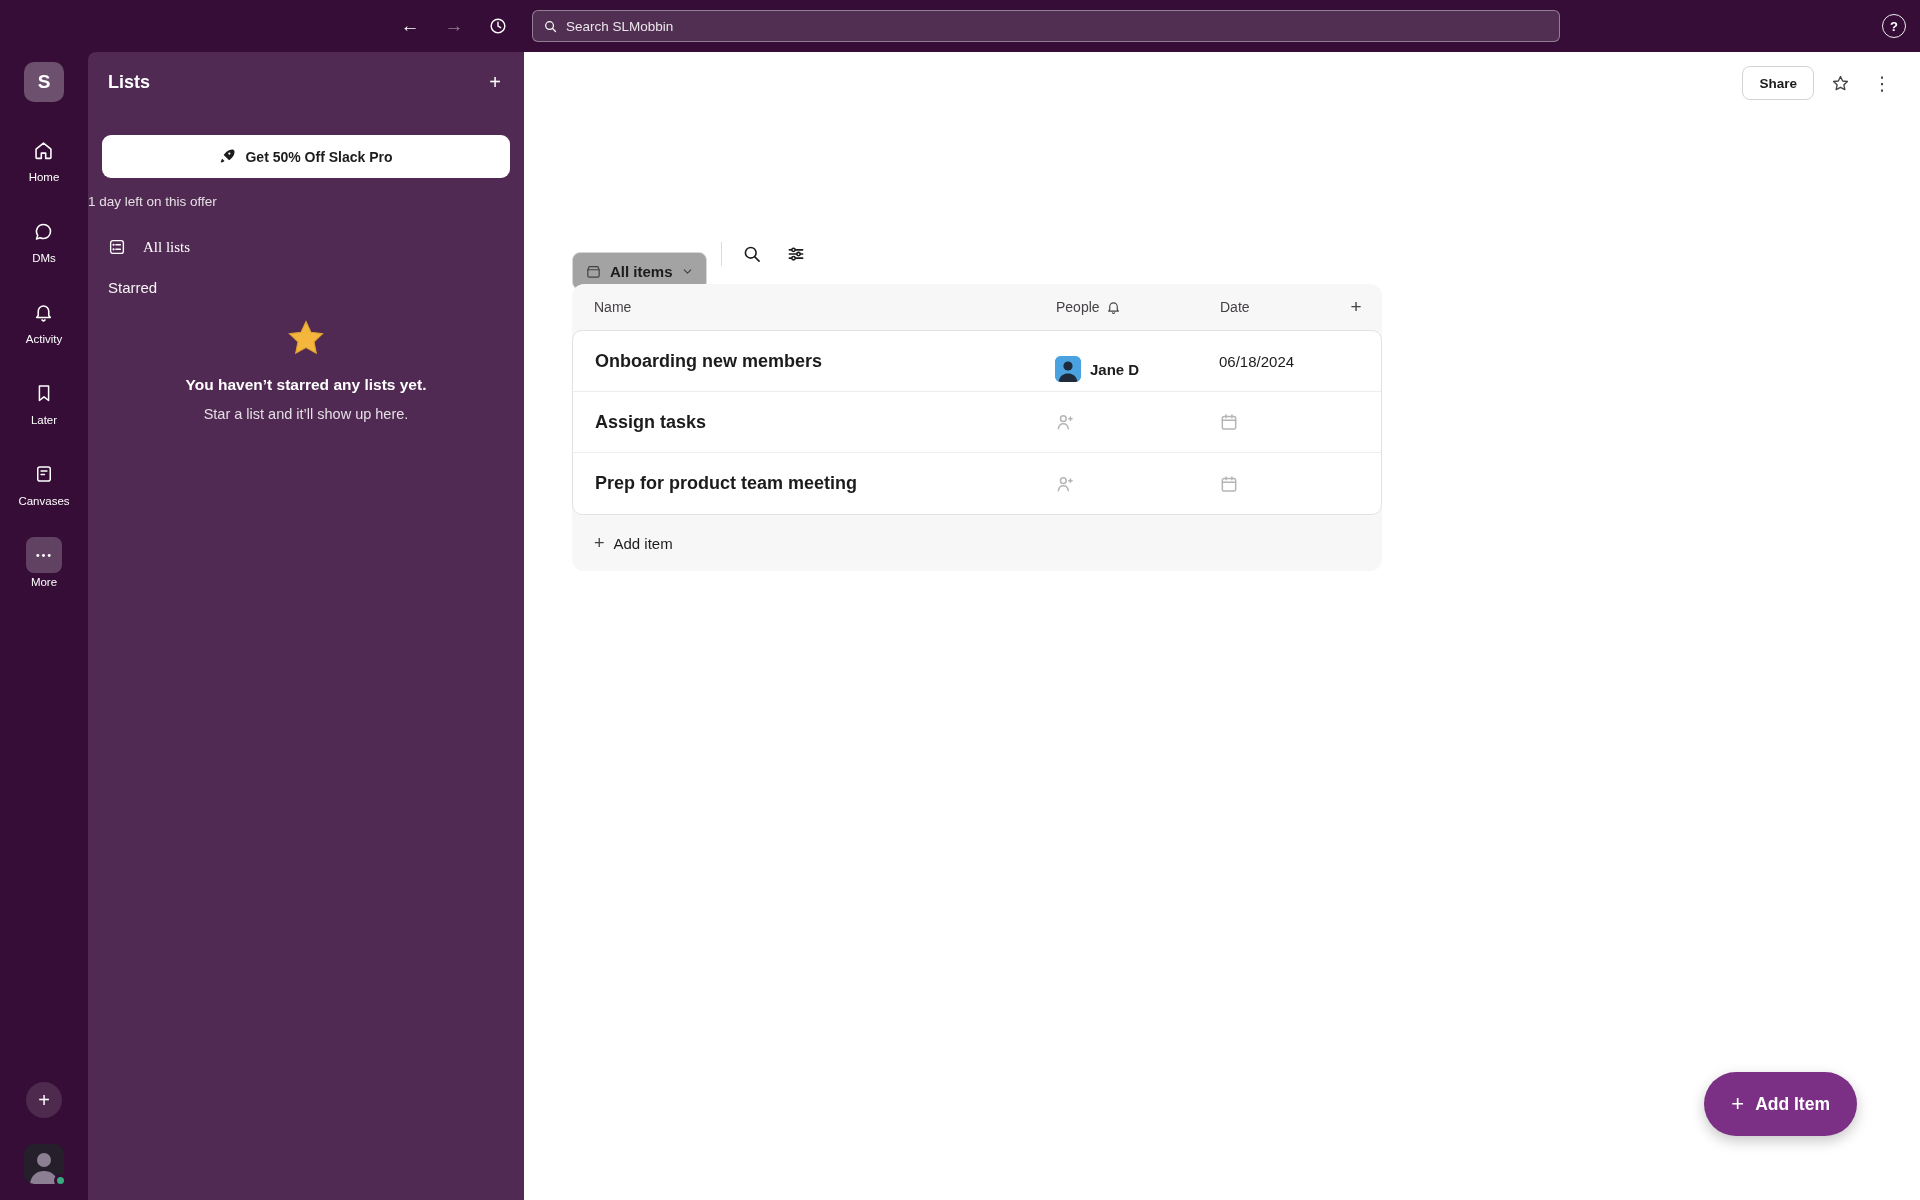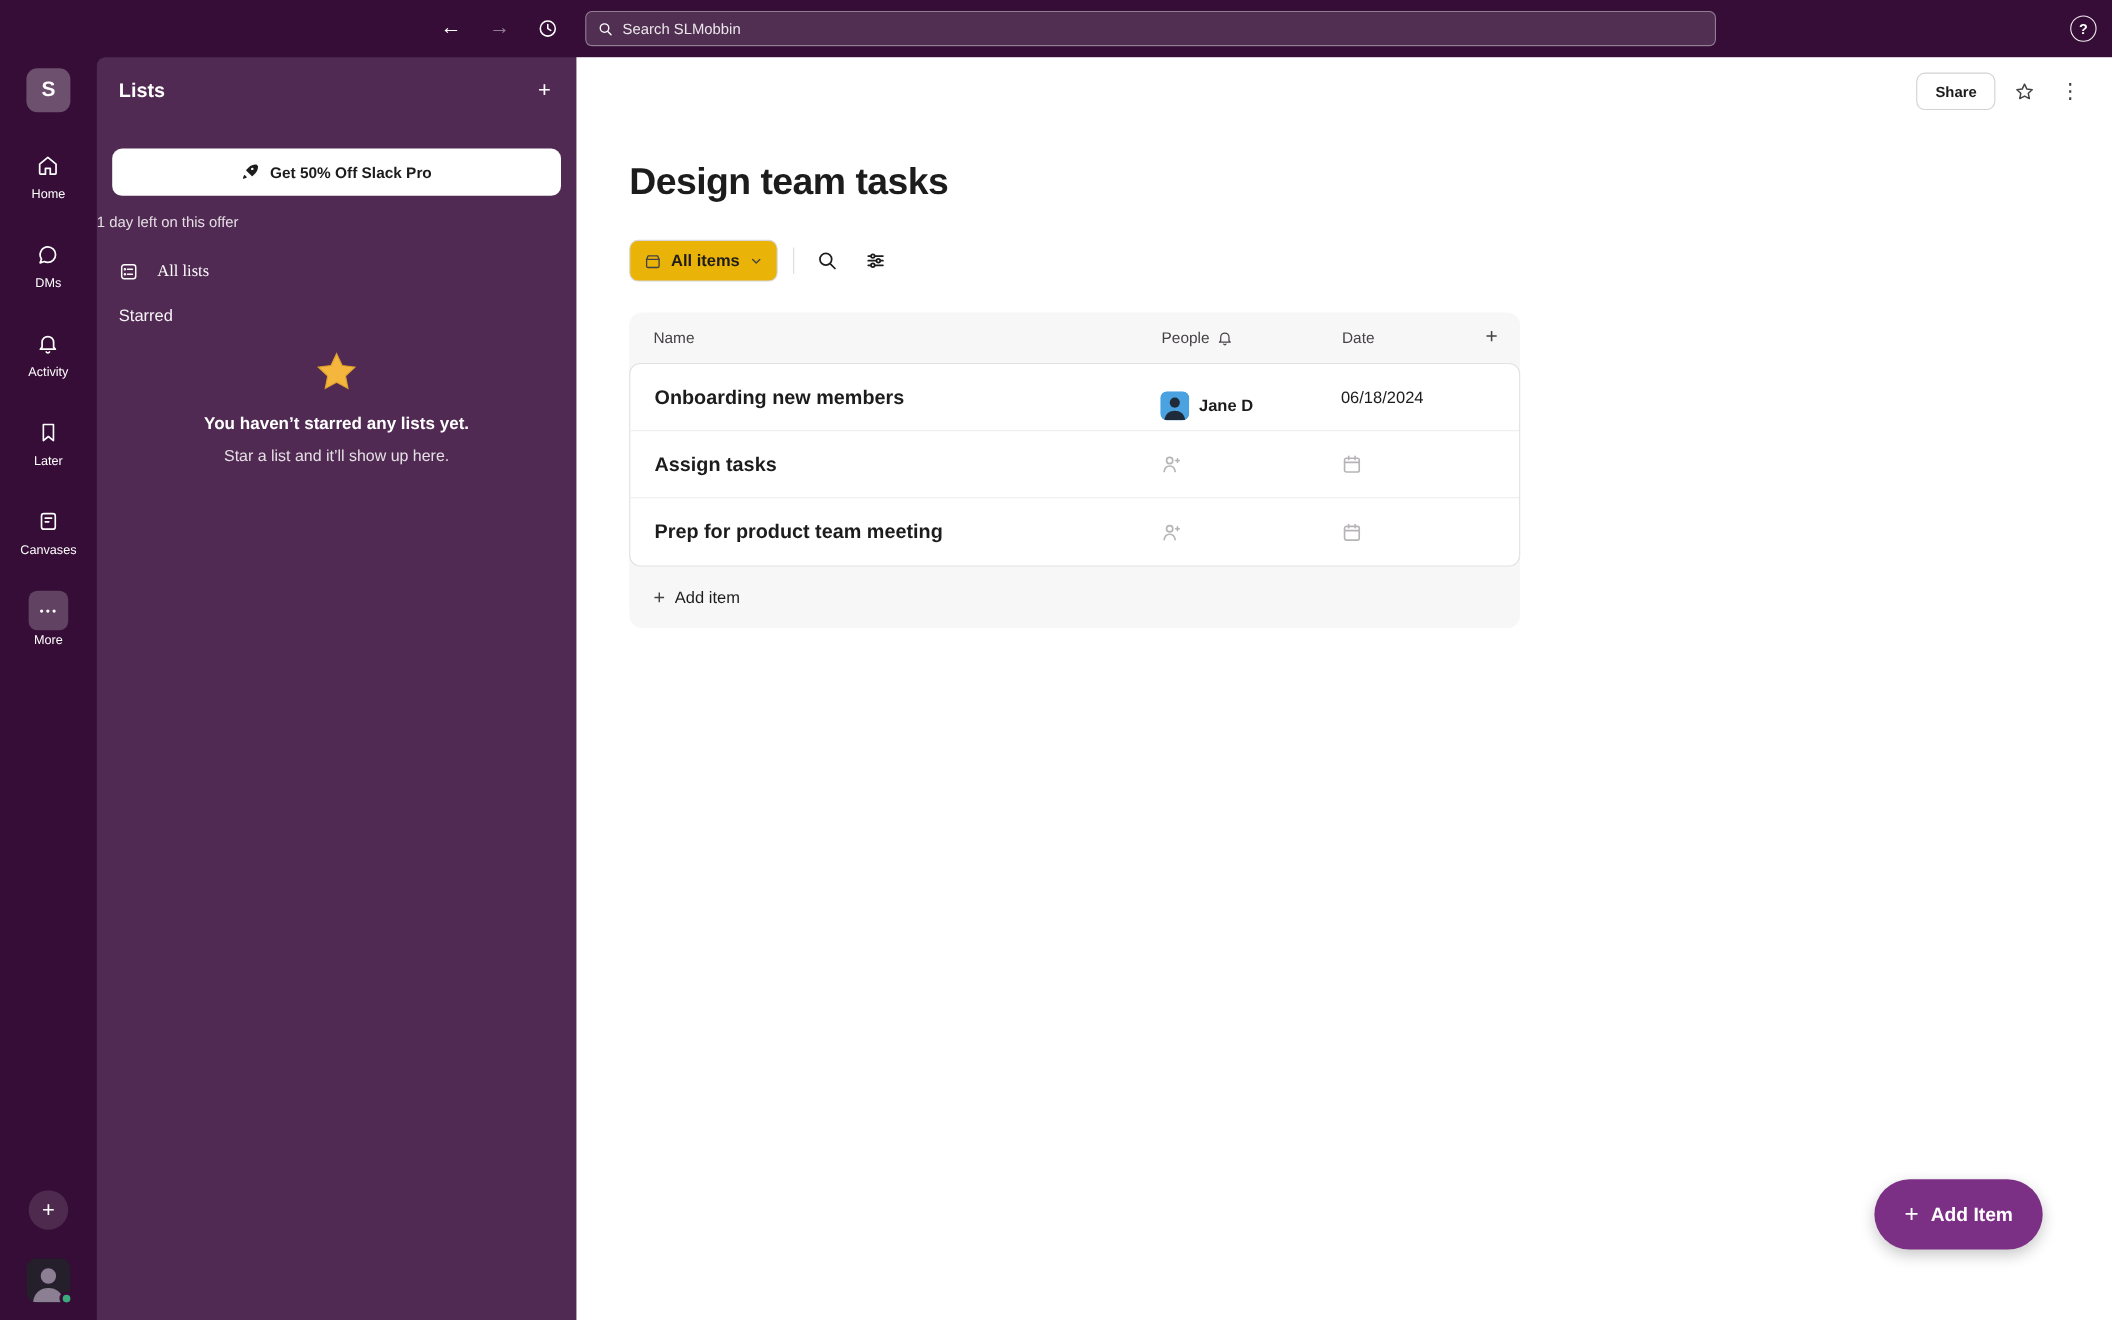--- a/index.html
+++ b/index.html
@@ -55,21 +55,21 @@
   .empty-sub{margin-top:12px;font-size:14.5px;color:rgba(255,255,255,0.85);}
 
   
   .main{position:absolute;left:524px;top:52px;right:0;bottom:0;background:#fff;}
   .main-top{position:absolute;top:14px;right:22px;display:flex;align-items:center;gap:10px;}
   .share-btn{height:34px;padding:0 16px;background:#fff;border:1px solid #d4d2d4;border-radius:8px;font-size:13.5px;font-weight:600;color:var(--ink);font-family:inherit;cursor:pointer;}
   .icon-btn{width:32px;height:32px;border-radius:8px;display:flex;align-items:center;justify-content:center;color:#454245;cursor:pointer;background:transparent;border:none;}
   .kebab{font-size:19px;color:#454245;line-height:1;}
   .page-title{position:absolute;top:94px;left:48px;font-size:34px;font-weight:800;letter-spacing:-0.5px;color:var(--ink);}
   .filter-row{position:absolute;top:166px;left:48px;display:flex;align-items:center;gap:12px;}
-  .all-items-btn{height:38px;border:1px solid #d8d6d8;border-radius:8px;background:#eab308;display:flex;align-items:center;gap:8px;padding:0 12px;font-size:15px;font-weight:600;color:var(--ink);font-family:inherit;cursor:pointer;}
+  .all-items-btn{height:38px;border:1px solid #d8d6d8;border-radius:8px;background:#a3a3a3;display:flex;align-items:center;gap:8px;padding:0 12px;font-size:15px;font-weight:600;color:var(--ink);font-family:inherit;cursor:pointer;margin-top:34px;}
   .v-divider{width:1px;height:24px;background:#dddbdd;margin:0 2px;}
 
   .table-zone{position:absolute;top:232px;left:48px;width:810px;}
   .table-wrap{background:#f8f7f8;border-radius:12px;}
   .t-header{display:grid;grid-template-columns:1fr 164px 124px 24px;align-items:center;height:46px;padding:0 14px 0 22px;font-size:14px;color:#454245;}
   .t-header .hcell{display:flex;align-items:center;gap:6px;cursor:pointer;}
   .t-body{background:#fff;border:1px solid var(--border);border-radius:10px;overflow:hidden;}
   .t-row{display:grid;grid-template-columns:1fr 164px 124px 24px;align-items:center;height:61px;padding:0 14px 0 22px;border-bottom:1px solid #ededed;cursor:pointer;}
   .t-row:last-child{border-bottom:none;}
   .cell-name{font-size:18px;font-weight:700;color:var(--ink);}
@@ -240,21 +240,20 @@
     <div class="main-top">
       <button class="share-btn">Share</button>
       <button class="icon-btn">
         <svg width="19" height="19" viewBox="0 0 24 24" fill="none" stroke="#454245" stroke-width="1.7" stroke-linejoin="round">
           <path d="M12 3.2l2.7 5.6 6.1.7-4.5 4.2 1.2 6L12 16.8l-5.5 2.9 1.2-6L3.2 9.5l6.1-.7z"></path>
         </svg>
       </button>
       <button class="icon-btn kebab">⋮</button>
     </div>
 
-    <h1 class="page-title">Design team tasks</h1>
 
     <div class="filter-row">
       <button class="all-items-btn">
         <span>
           <svg width="17" height="17" viewBox="0 0 24 24" fill="none" stroke="#454245" stroke-width="1.7" stroke-linecap="round" stroke-linejoin="round">
             <path d="M4 9.5h16V18a2 2 0 0 1-2 2H6a2 2 0 0 1-2-2z"></path>
               <path d="M4 9.5L6 5h12l2 4.5"></path>
           </svg>
         </span>
         <span>All items</span>

